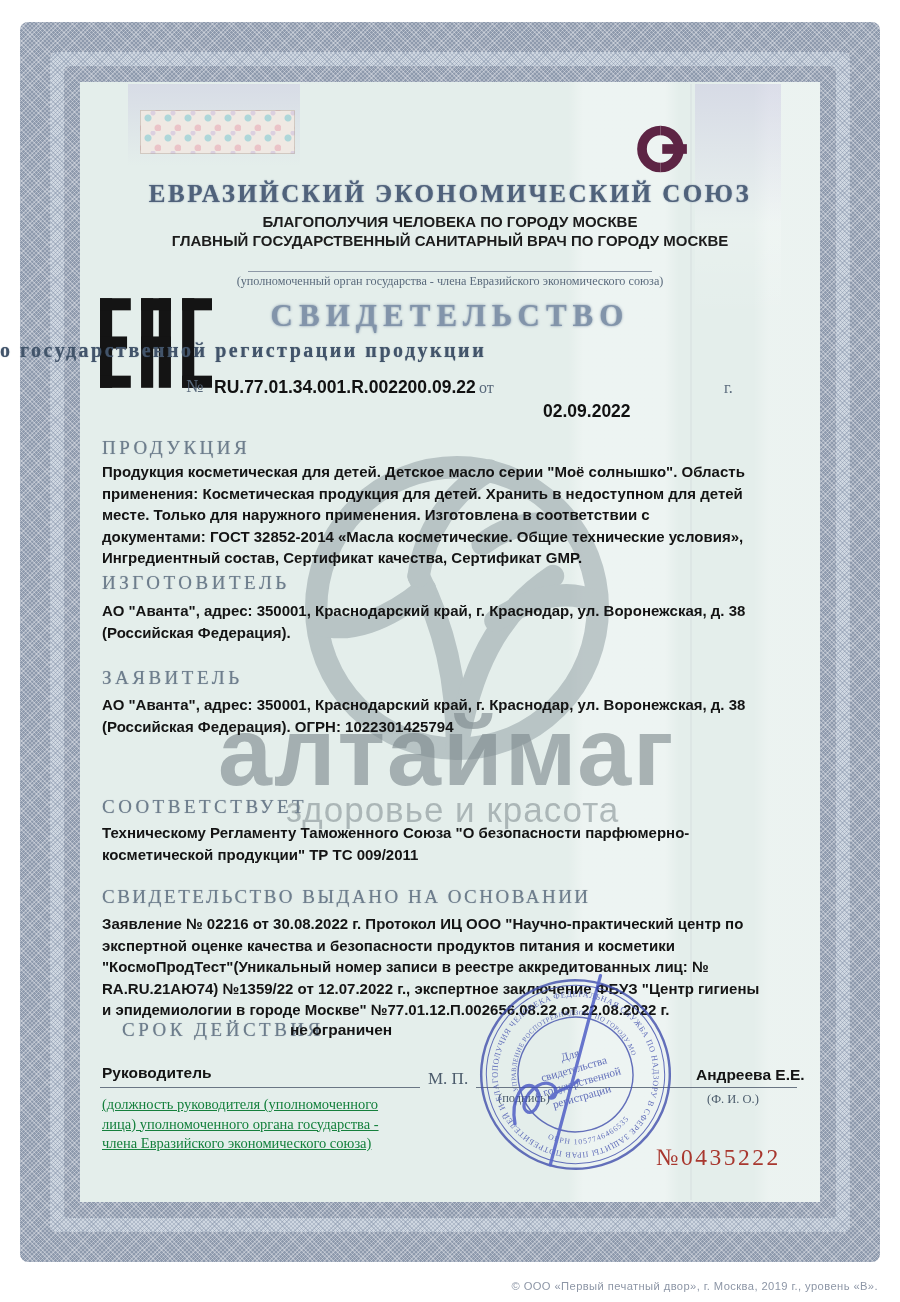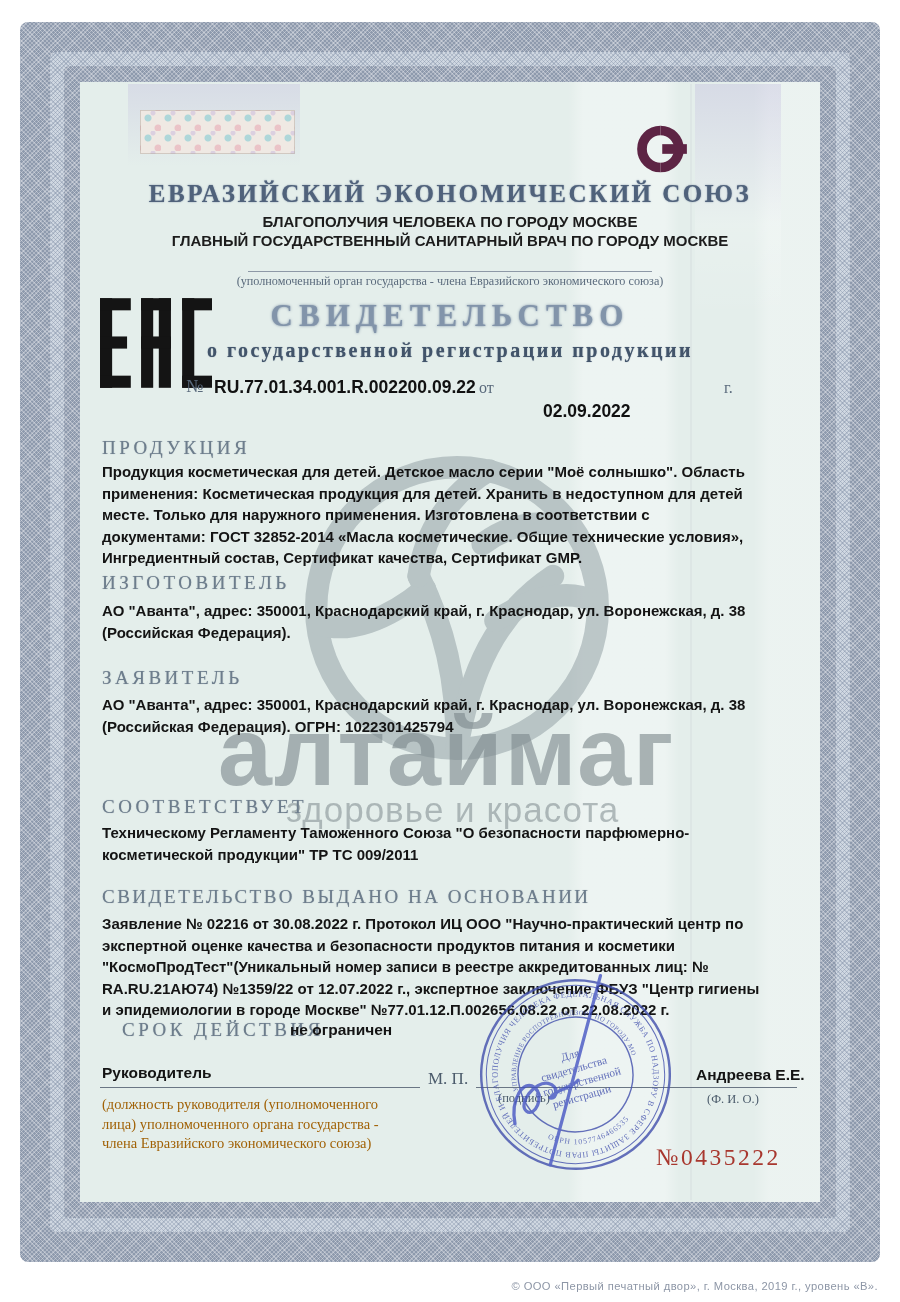--- a/index.html
+++ b/index.html
@@ -40,21 +40,21 @@
     color:#50627b;text-shadow:0 0 1.4px rgba(80,100,130,.85);}
   .org-lines{position:absolute;left:0;right:0;top:212px;text-align:center;font-weight:bold;
     font-size:15px;line-height:19px;color:#1c1c1c;}
   .hdr-rule{position:absolute;left:248px;top:271px;width:404px;border-top:1px solid #8d98a6;}
   .hdr-note{position:absolute;left:0;right:0;top:274px;text-align:center;
     font-family:"Liberation Serif",serif;font-size:12.2px;color:#5a6a7c;}
   .eac-logo{position:absolute;left:100px;top:296px;width:112px;height:94px;}
   .doc-title{position:absolute;left:0;right:0;top:298px;text-align:center;
     font-family:"Liberation Serif",serif;font-weight:bold;font-size:31px;letter-spacing:6px;
     color:#8294aa;text-shadow:0 0 2.5px rgba(110,130,155,.9);}
-  .doc-subtitle{position:absolute;left:0;right:0;top:339px;text-align:center;
+  .doc-subtitle{position:absolute;left:0;right:0;top:339px;text-align:left;
     font-family:"Liberation Serif",serif;font-weight:bold;font-size:20px;letter-spacing:2.5px;
     color:#42546a;text-shadow:0 0 1px rgba(70,90,115,.7);}
   
   .lbl-serif{position:absolute;font-family:"Liberation Serif",serif;color:#5a6a7c;font-size:16px;}
   .no-sign{left:186px;top:376px;font-size:18px;}
   .reg-number{position:absolute;left:214px;top:377px;font-weight:bold;font-size:17.5px;color:#111;text-align:right;}
   .ot-lbl{left:479px;top:379px;}
   .reg-date{position:absolute;left:543px;top:377px;font-weight:bold;font-size:17.5px;color:#111;margin-top:24px;}
   .g-lbl{left:724px;top:379px;}
   
@@ -70,21 +70,21 @@
   .srok-val{position:absolute;left:290px;top:1021px;font-weight:bold;font-size:15.5px;color:#141414;}
   
   .role{position:absolute;left:102px;top:1064px;font-weight:bold;font-size:15.5px;color:#141414;}
   .sig-rule{position:absolute;left:100px;top:1087px;width:697px;border-top:1.4px solid #6a7684;}
   .mp{position:absolute;left:420px;top:1069px;font-family:"Liberation Serif",serif;font-size:17px;
       color:#4c5c6c;background:#e4eeeb;padding:0 8px;}
   .signee{position:absolute;left:696px;top:1066px;font-weight:bold;font-size:15.5px;color:#141414;}
   .fio{position:absolute;left:707px;top:1092px;font-family:"Liberation Serif",serif;font-size:12.5px;color:#4c5c6c;}
   .podpis{position:absolute;left:498px;top:1091px;font-family:"Liberation Serif",serif;font-size:12.5px;color:#4c5c6c;}
   .sig-caption{position:absolute;left:102px;top:1095px;width:340px;font-family:"Liberation Serif",serif;
-    font-size:14.5px;line-height:19.5px;color:#a16207;}
+    font-size:14.5px;line-height:19.5px;color:#15803d;text-decoration:underline;}
   
   .stamp{position:absolute;left:473px;top:972px;width:205px;height:205px;transform:rotate(-16deg);opacity:.82;}
   .serial{position:absolute;left:656px;top:1144px;font-family:"Liberation Serif",serif;
     font-size:23.5px;letter-spacing:2.5px;color:#a8372e;}
   .footer{position:absolute;right:22px;bottom:10px;font-size:11.2px;color:#8d96a6;letter-spacing:.4px;}
   
   .wm-tree{position:absolute;left:297px;top:448px;width:320px;height:320px;opacity:.5;}
   .wm-word{position:absolute;left:218px;top:696px;font-size:97px;font-weight:bold;
     color:#7e8a8e;opacity:.62;letter-spacing:2px;}
   .wm-tag{position:absolute;left:286px;top:790px;font-size:35px;color:#7e8a8e;opacity:.55;letter-spacing:1px;}

